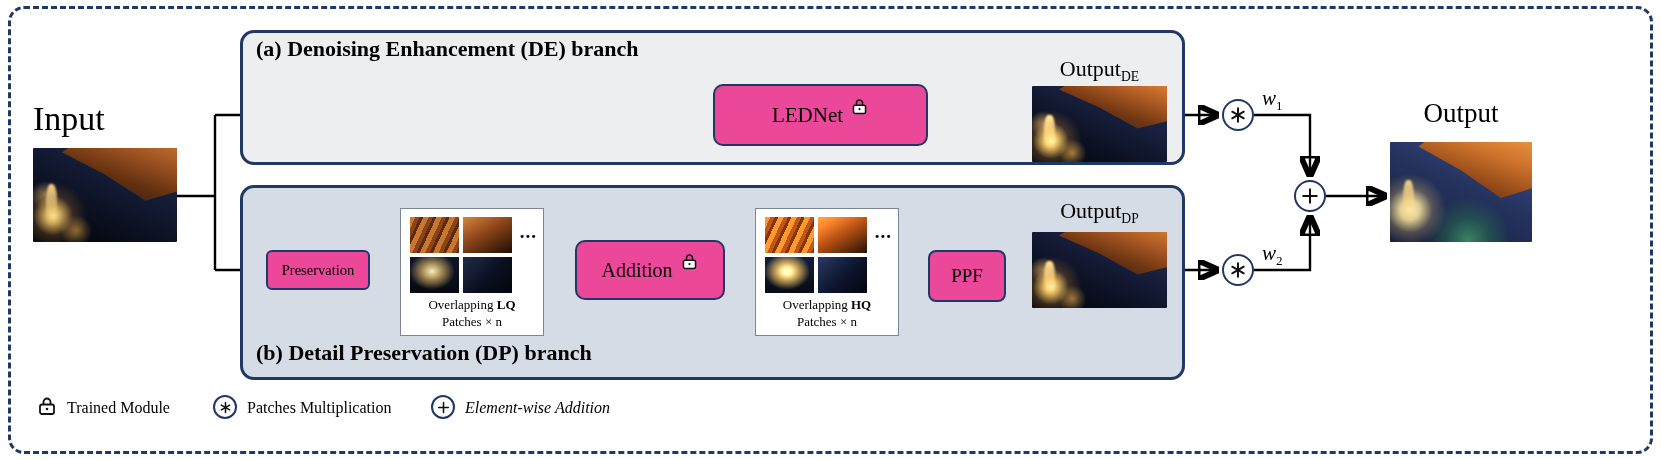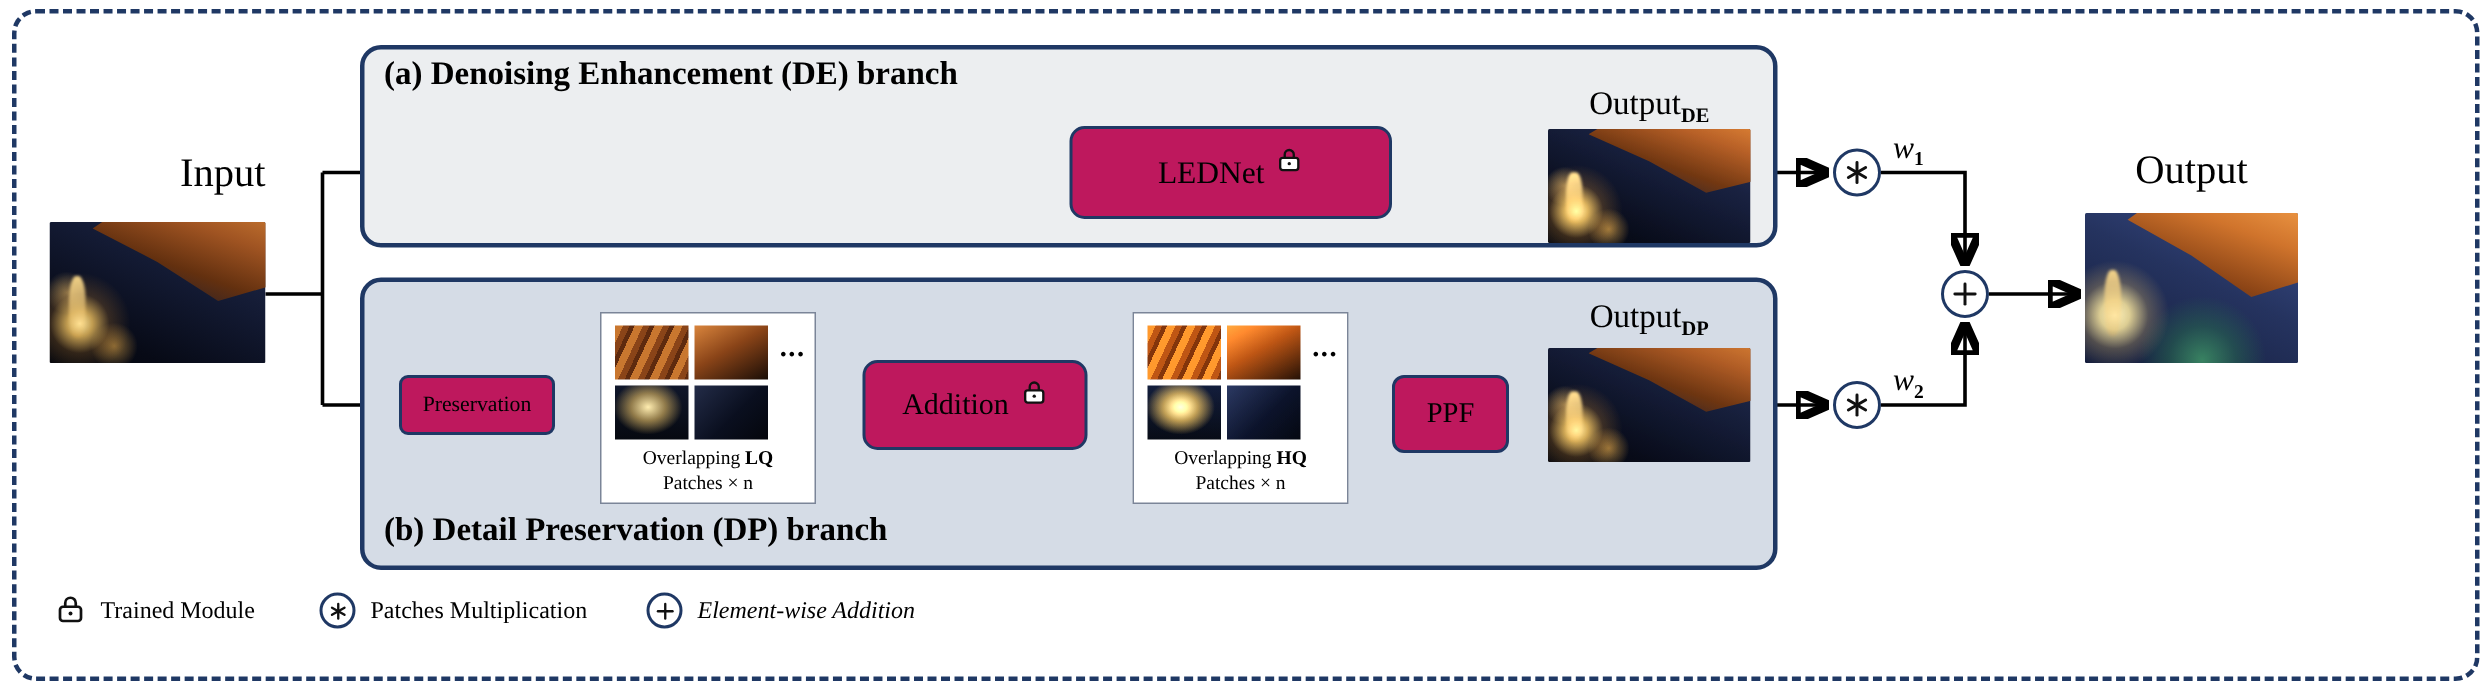--- a/index.html
+++ b/index.html
@@ -16,21 +16,21 @@
 
   .branch { position:absolute; box-sizing:border-box; border:3px solid #1f3864; border-radius:14px; }
   #de-branch { left:240px; top:30px; width:945px; height:135px; background:#eceef0; }
   #dp-branch { left:240px; top:185px; width:945px; height:195px; background:#d5dce6; }
   .branch-title { position:absolute; font-weight:bold; font-size:22px; white-space:nowrap; }
   #de-title { left:256px; top:36px; }
   #dp-title { left:256px; top:340px; }
 
   .box {
     position:absolute; box-sizing:border-box; display:flex; align-items:center; justify-content:center;
-    background:#be185d; border:2.5px solid #1f3864; white-space:nowrap;
+    background:#ec4899; border:2.5px solid #1f3864; white-space:nowrap;
   }
   #diffir { left:270px; top:84px; width:346px; height:62px; background:#fdf2d0; border-radius:3px; font-size:21px; }
   #lednet { left:713px; top:84px; width:215px; height:62px; border-radius:10px; font-size:21px; }
   #segmentation { left:266px; top:250px; width:104px; height:40px; border-radius:6px; font-size:14.5px; border-width:2px; }
   #restormer { left:575px; top:240px; width:150px; height:60px; border-radius:10px; font-size:20px; }
   #ppf { left:928px; top:250px; width:78px; height:52px; border-radius:8px; font-size:19px; }
 
   .lock { display:inline-block; margin-left:7px; transform:translateY(-9px); line-height:0; }
   .lock svg { width:19px; height:19px; }
 
@@ -72,25 +72,25 @@
     content:""; position:absolute; left:9%; top:38%; width:8%; height:44%;
     background:linear-gradient(180deg, rgba(255,220,140,.95), rgba(255,180,70,.15));
     border-radius:40%; filter:blur(1px);
   }
   #input-photo { left:33px; top:148px; width:144px; height:94px; }
   #photo-de { left:1032px; top:86px; width:135px; height:76px; filter:brightness(1.15); }
   #photo-dp { left:1032px; top:232px; width:135px; height:76px; filter:brightness(1.1); }
   #output-photo { left:1390px; top:142px; width:142px; height:100px; }
 
   .lbl { position:absolute; white-space:nowrap; }
-  #input-label { left:33px; top:100px; width:144px; text-align:right; font-size:27px; }
+  #input-label { left:33px; top:100px; width:144px; text-align:left; font-size:34px; }
   #output-label { left:1390px; top:98px; width:142px; text-align:center; font-size:27px; }
   #outde-label { left:1032px; top:56px; width:135px; text-align:center; font-size:22px; }
   #outdp-label { left:1032px; top:198px; width:135px; text-align:center; font-size:22px; }
-  sub { font-size:0.62em;font-weight:bold; }
+  sub { font-size:0.62em; }
 
   .opcirc {
     position:absolute; box-sizing:border-box; width:32px; height:32px;
     border:2.5px solid #1f3864; border-radius:50%; background:#fff;
     display:flex; align-items:center; justify-content:center;
   }
   #mult1 { left:1222px; top:99px; }
   #mult2 { left:1222px; top:254px; }
   #plus  { left:1294px; top:180px; }
   .opcirc svg { width:18px; height:18px; }

